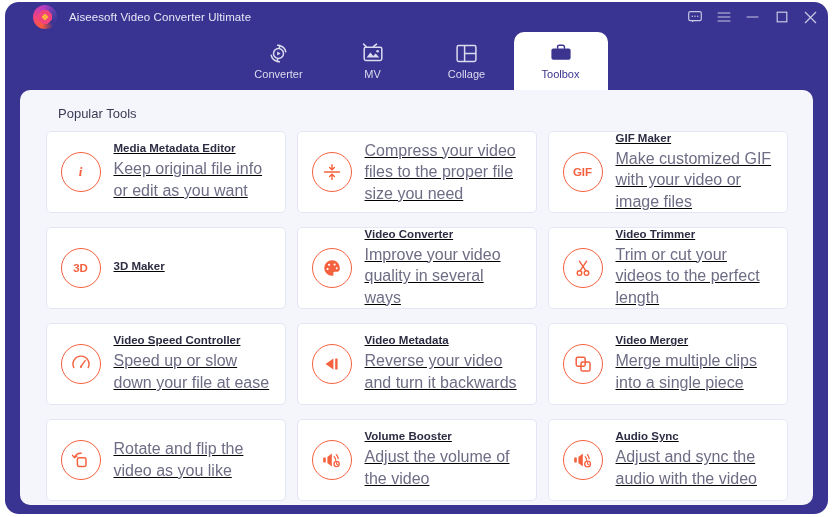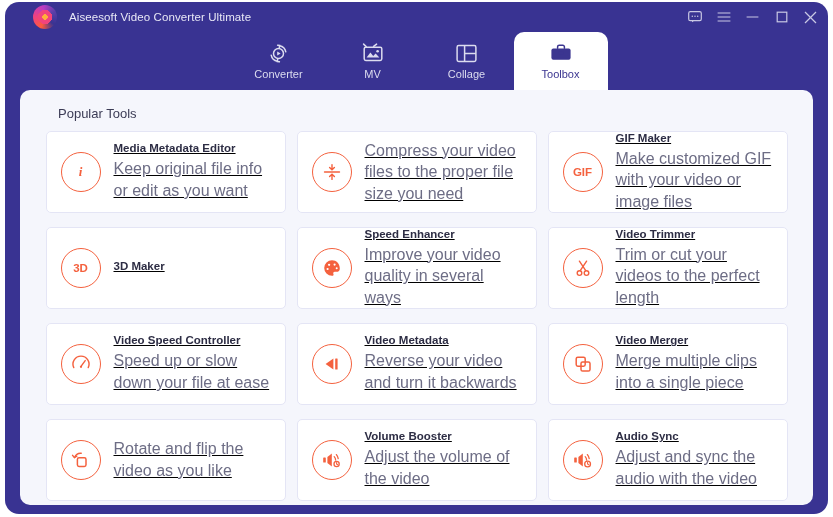--- a/index.html
+++ b/index.html
@@ -322,21 +322,21 @@
         <div class="tool-icon">
           <svg width="22" height="22" viewBox="0 0 22 22" fill="none">
             <path d="M11 3.2 a7.8 7.8 0 0 0 0 15.6 c1.5 0 1.9 -1 1.4 -1.9 -0.6 -1.1 0.2 -2.1 1.4 -2.1 h1.6 a3.4 3.4 0 0 0 3.4 -3.4 C18.8 6.6 15.4 3.2 11 3.2 Z" fill="currentColor"></path>
             <circle cx="8.1" cy="7.8" r="1.15" fill="#ffffff"></circle>
             <circle cx="13.6" cy="7.6" r="1.1" fill="#ffffff"></circle>
             <circle cx="6.6" cy="12" r="1.1" fill="#ffffff"></circle>
             <circle cx="15.7" cy="11.3" r="1.0" fill="#ffffff"></circle>
           </svg>
         </div>
         <div class="tool-text">
-          <div class="tool-name">Speed Enhancer</div>
+          <div class="tool-name">Video Converter</div>
           <div class="tool-desc">Improve your video quality in several ways</div>
         </div>
       </div>
 
       <div class="tool-card">
         <div class="tool-icon">
           <svg width="22" height="22" viewBox="0 0 22 22" fill="none" stroke="currentColor" stroke-width="1.4" stroke-linecap="round">
             <line x1="7.4" y1="4.2" x2="13.6" y2="13.4"></line>
             <line x1="14.6" y1="4.2" x2="8.4" y2="13.4"></line>
             <circle cx="7.5" cy="16.1" r="2.3"></circle>

